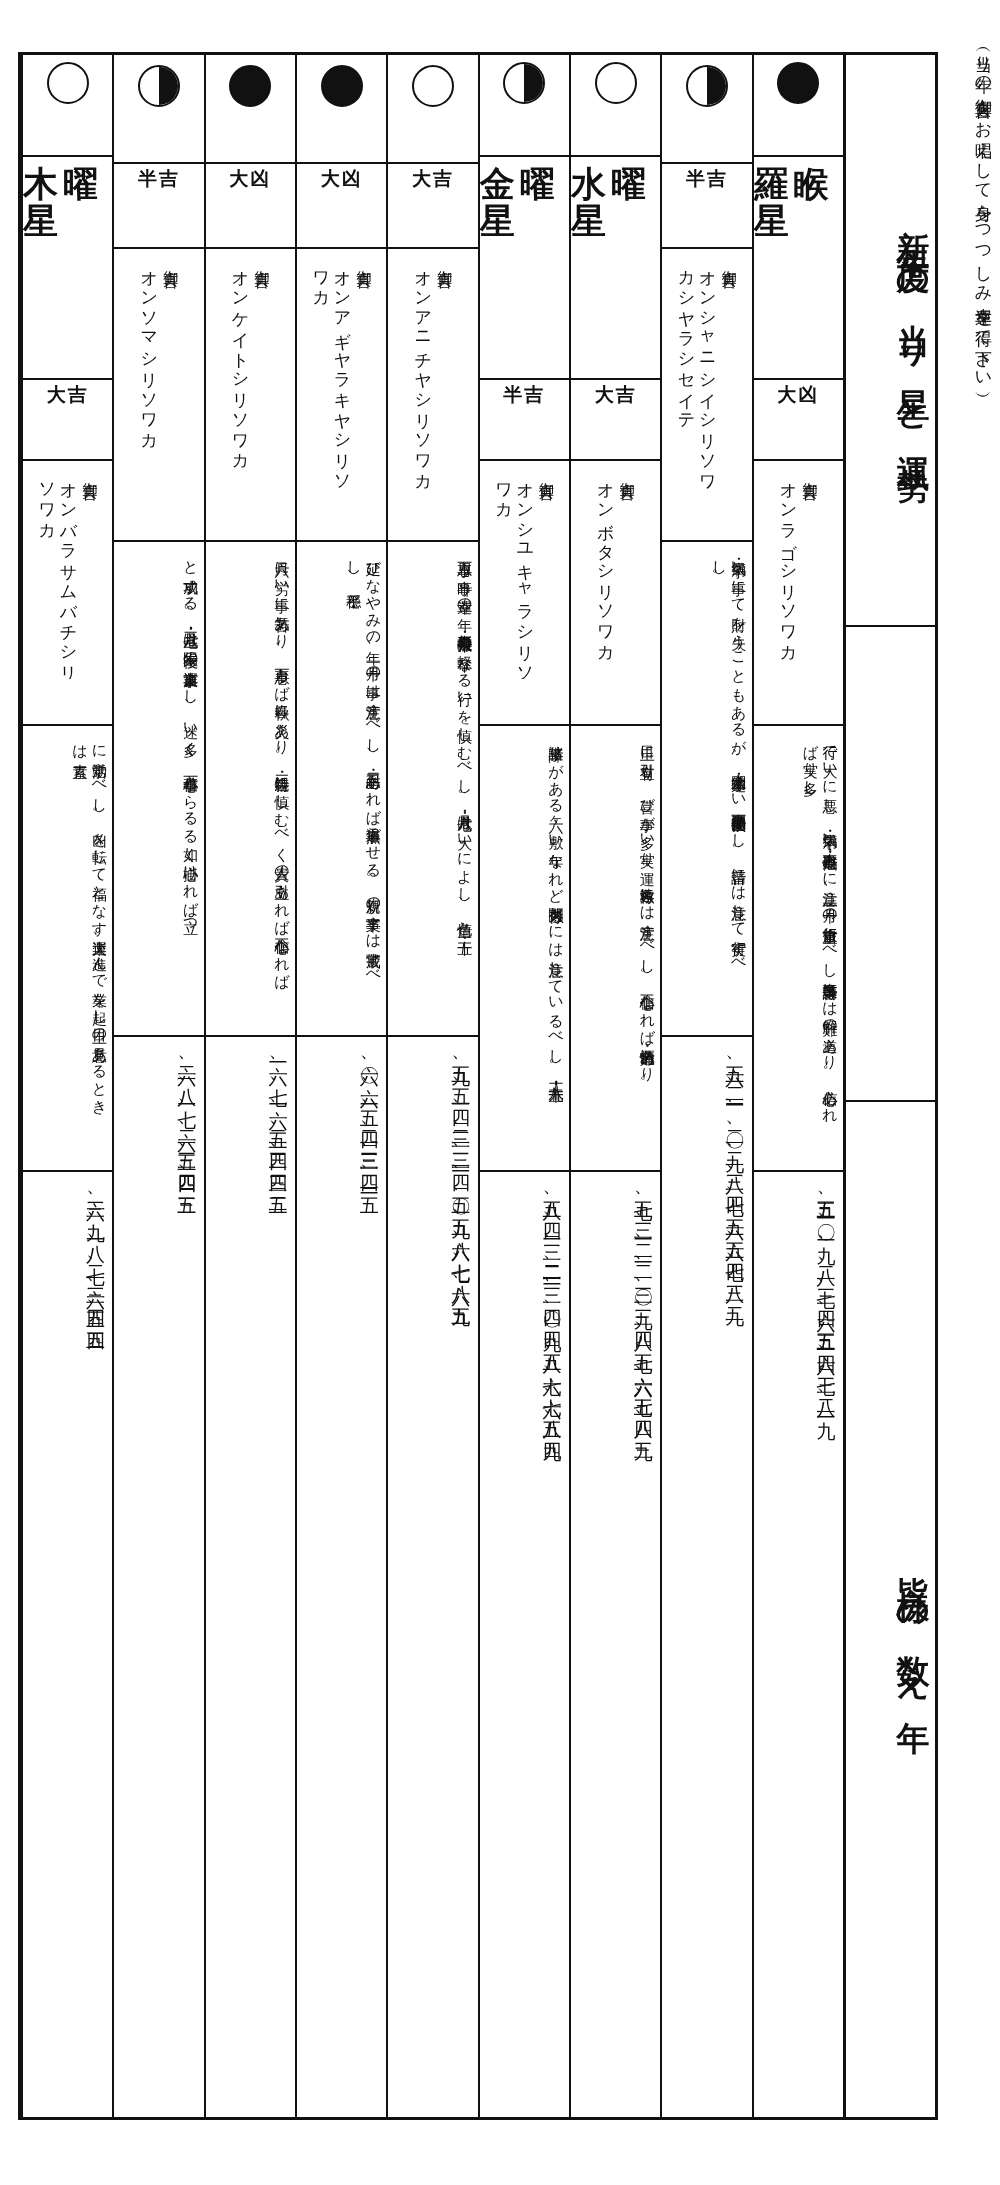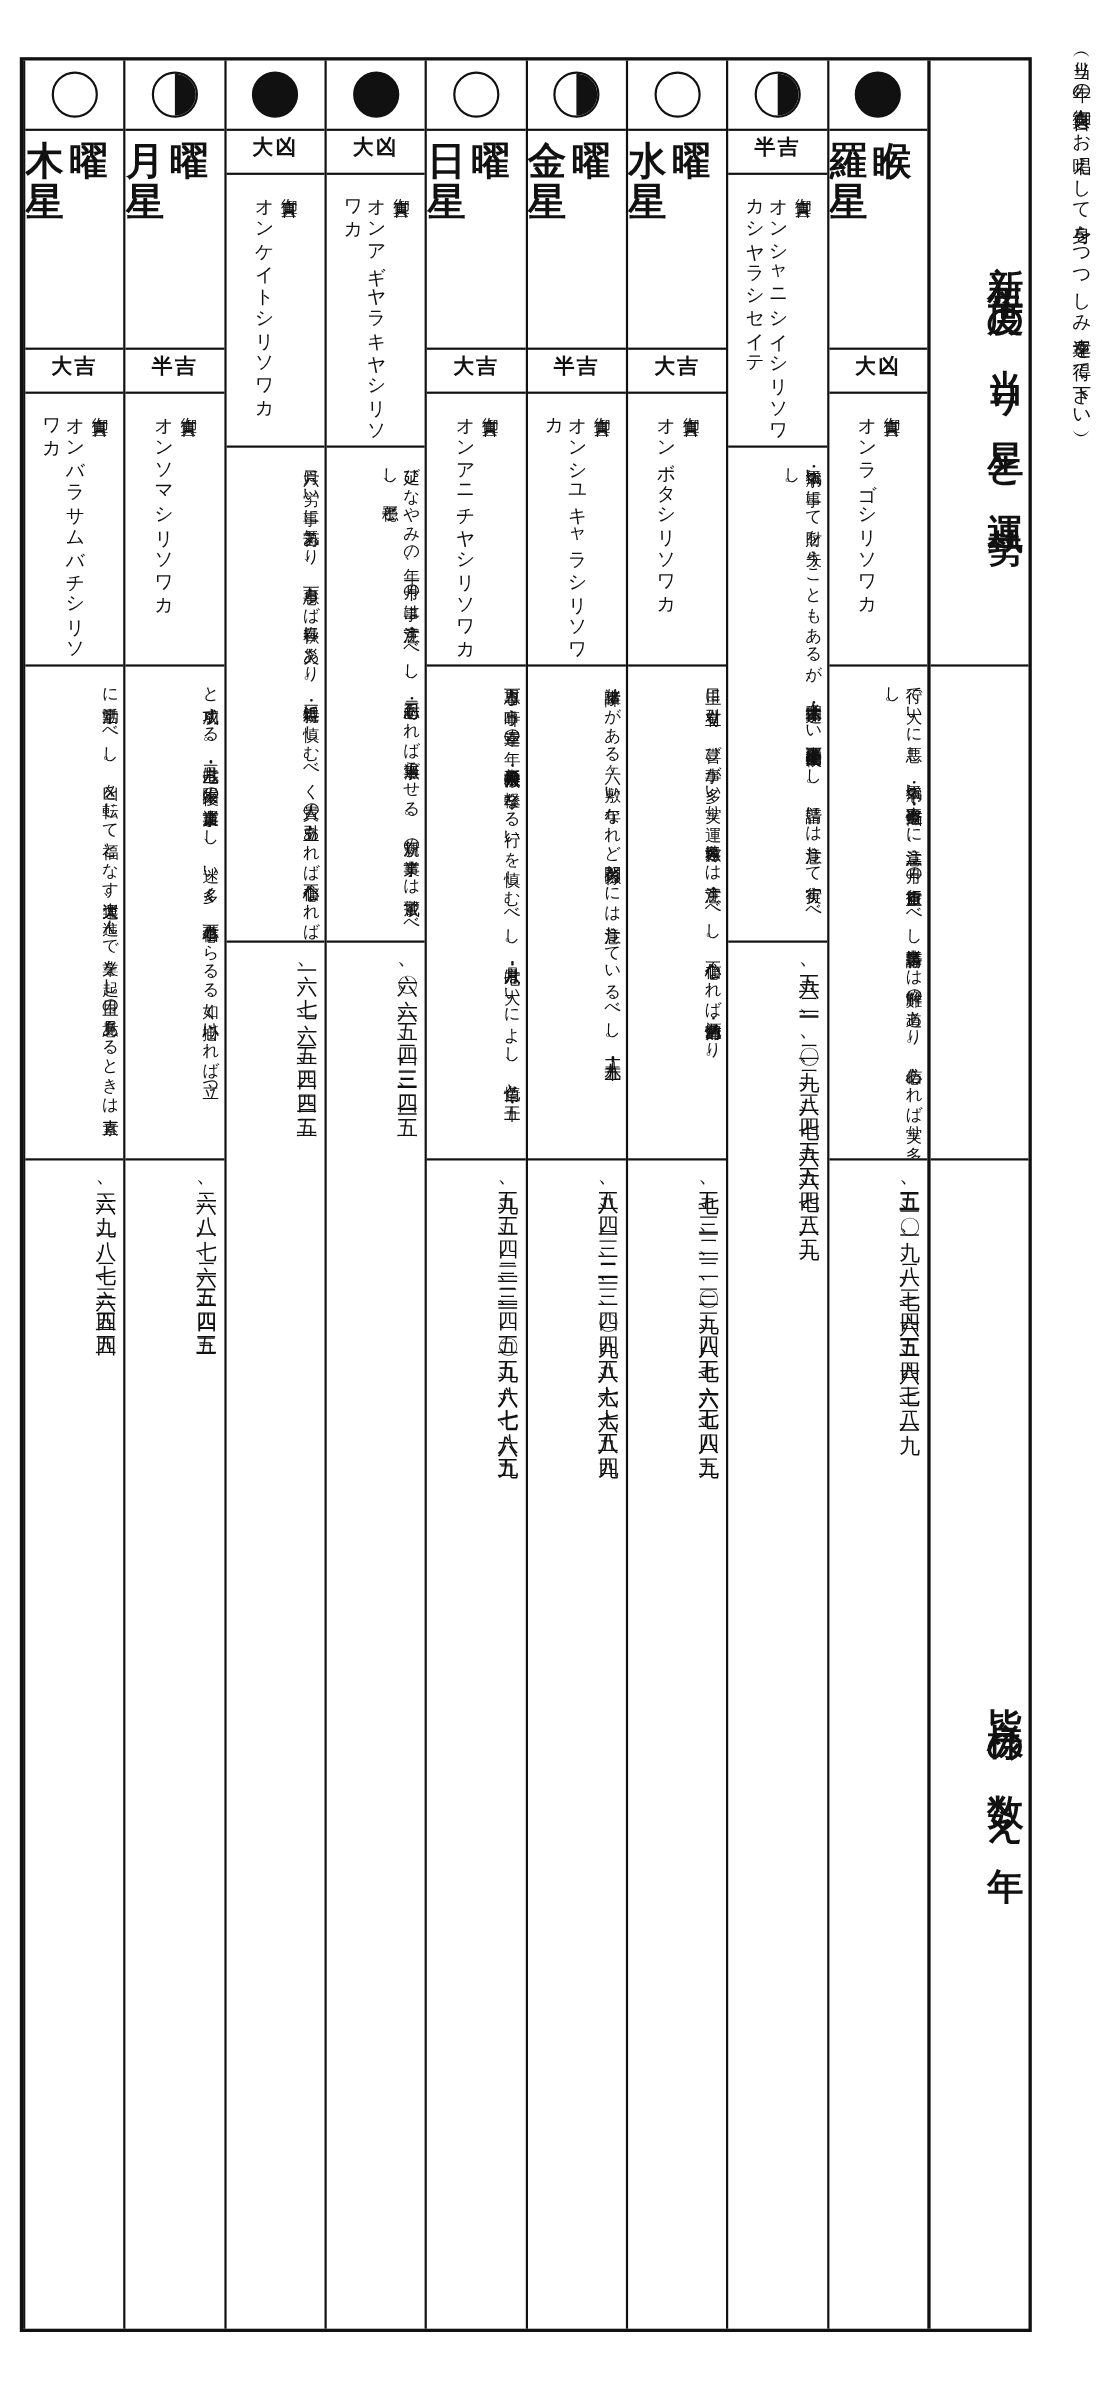--- a/index.html
+++ b/index.html
@@ -48,20 +48,21 @@
     display: flex;
     flex-direction: row-reverse; 
   }
 
   
   .col {
     box-sizing: border-box;
     display: flex;
     flex-direction: column;
     border-left: 2px solid #111;
+    gap: 45px;
   }
   .col:first-child { border-left: none; }
 
   .col.labels {
     width: 92px;
     flex: 0 0 92px;
     border-left: 3px solid #111;
   }
   .col.star {
     flex: 1 1 0;
@@ -359,25 +360,20 @@
         <div class="years">五八、四、一三、二二、三一、四〇、四九、五八、六七、七六、八五、九四</div>
       </div>
     </div>
 
     <div class="col star">
       <div class="cell r-symbol">
         <div class="moon-wrap">
             <div class="moon empty"></div>
           </div>
       </div>
-      <div class="cell r-name">
-        <div class="v-center">
-            <div class="star-name">日曜星</div>
-          </div>
-      </div>
       <div class="cell r-fortune">
         <div class="v-center">
             <div class="fortune">大吉</div>
           </div>
       </div>
       <div class="cell r-mantra">
         <div class="mantra-wrap">
           <div class="mantra-body">オンアニチヤシリソワカ</div>
           <div class="mantra-label">御真言</div>
         </div>
@@ -437,25 +433,20 @@
       </div>
       <div class="cell r-years">
         <div class="years">六一、七、一六、二五、三四、四三、五二</div>
       </div>
     </div>
 
     <div class="col star">
       <div class="cell r-symbol">
         <div class="moon-wrap">
             <div class="moon half"></div>
-          </div>
-      </div>
-      <div class="cell r-name">
-        <div class="v-center">
-            <div class="star-name">月曜星</div>
           </div>
       </div>
       <div class="cell r-fortune">
         <div class="v-center">
             <div class="fortune">半吉</div>
           </div>
       </div>
       <div class="cell r-mantra">
         <div class="mantra-wrap">
           <div class="mantra-body">オンソマシリソワカ</div>

